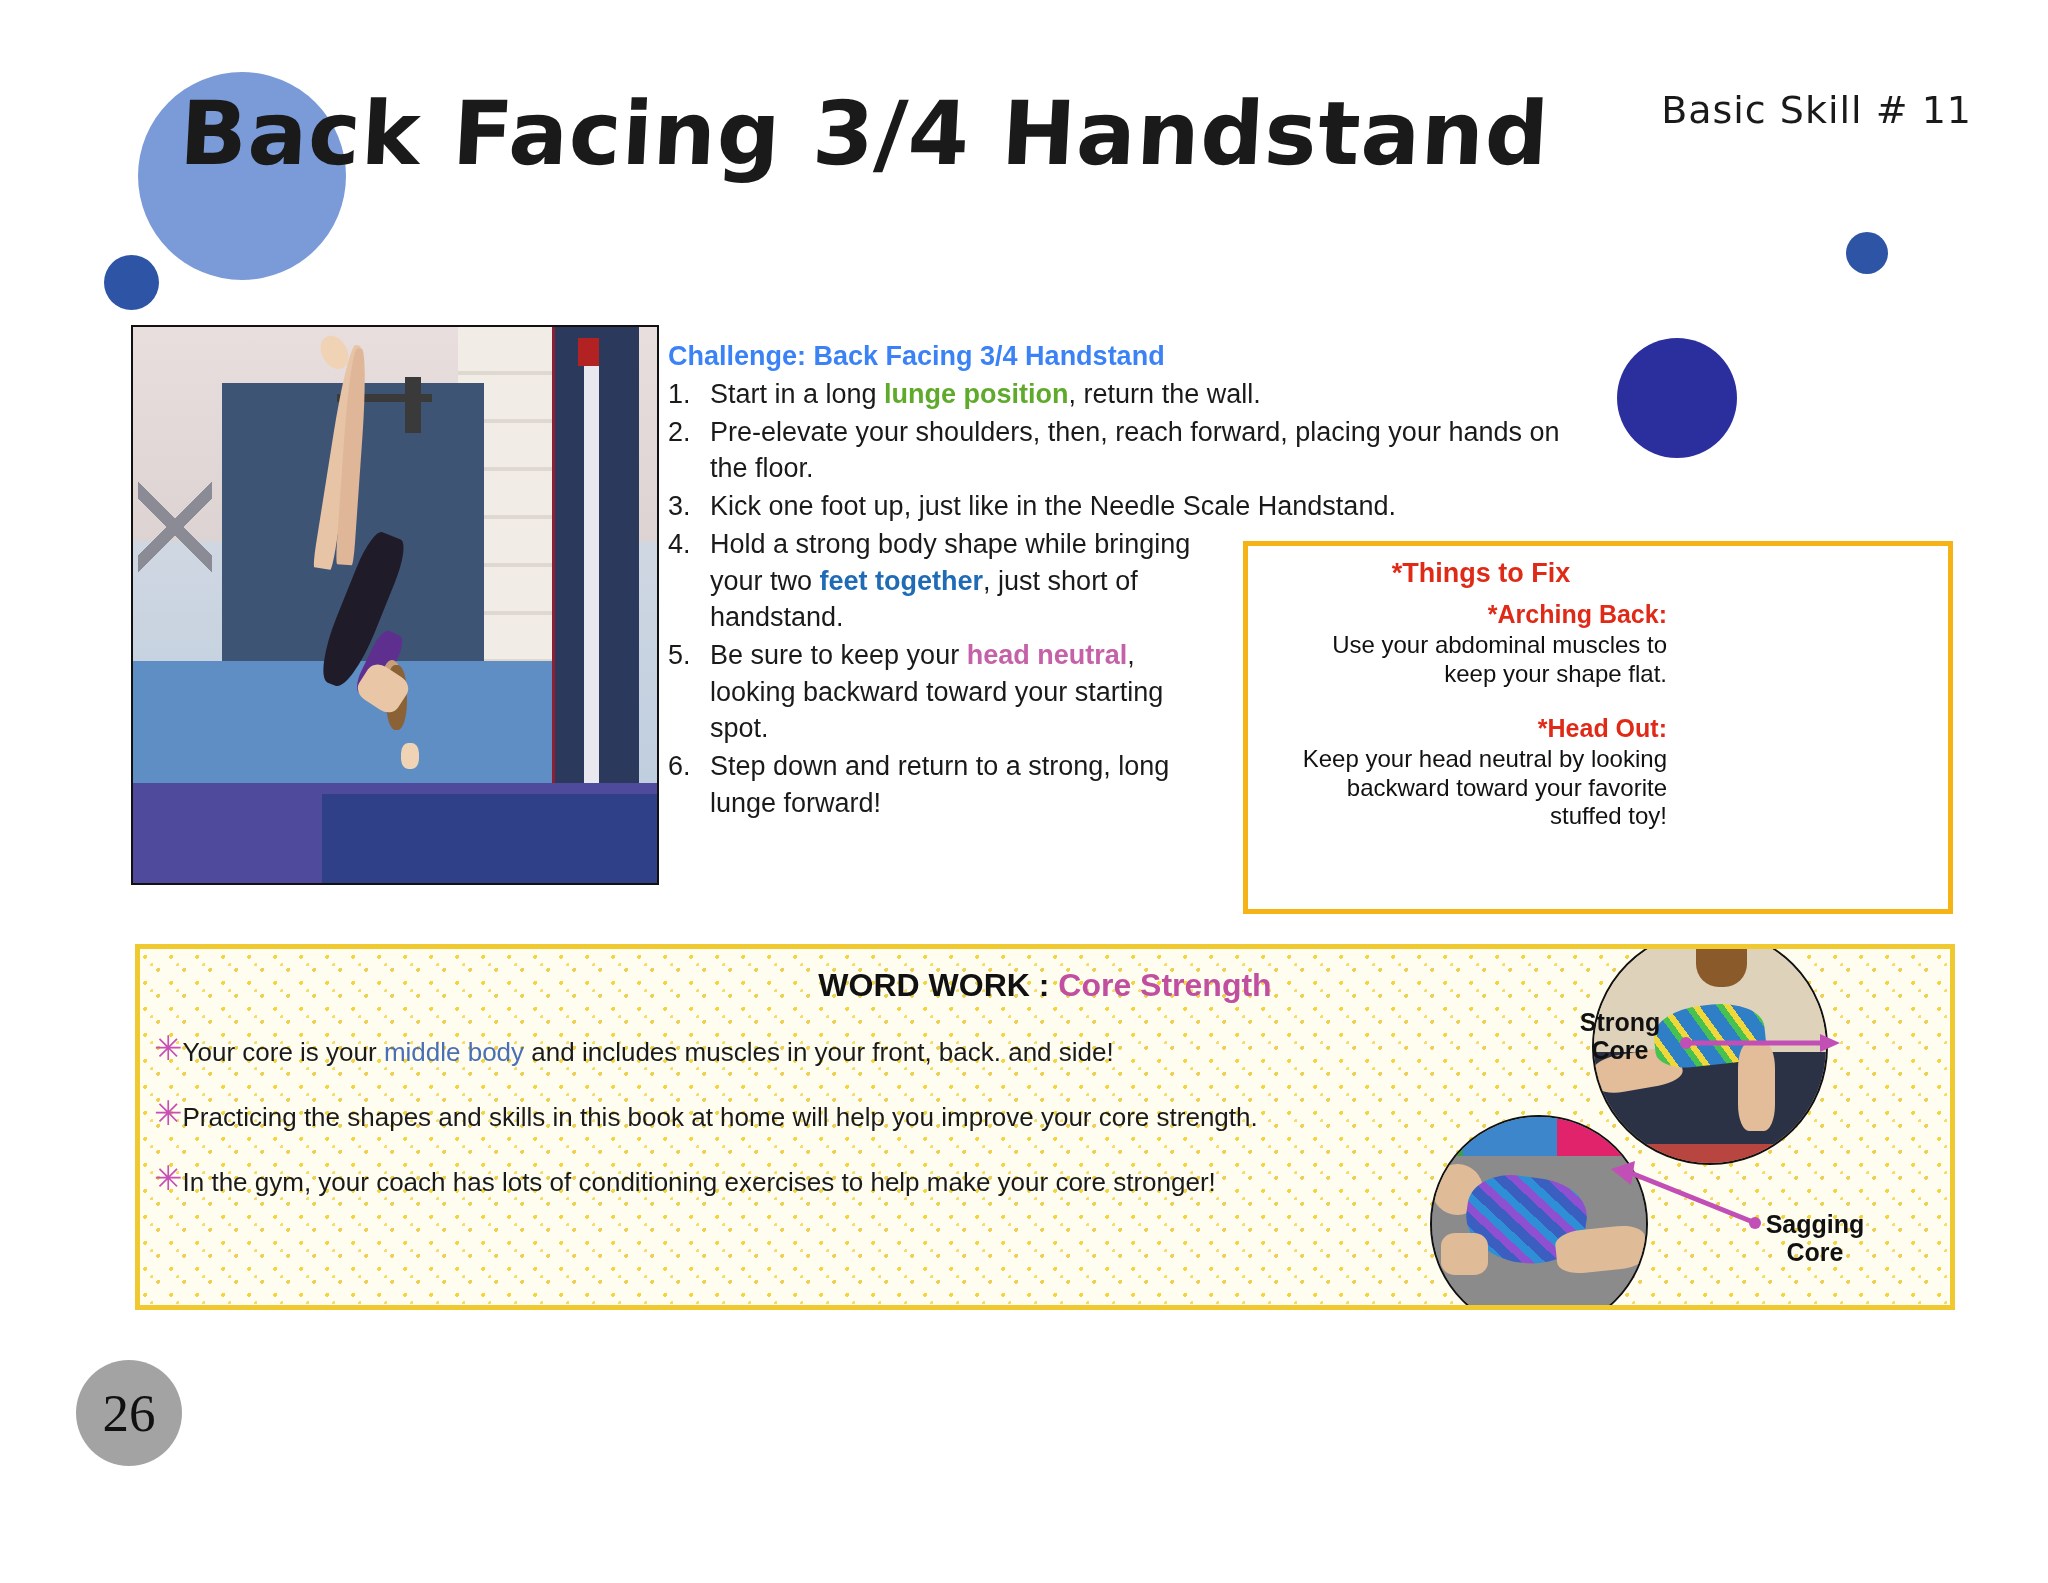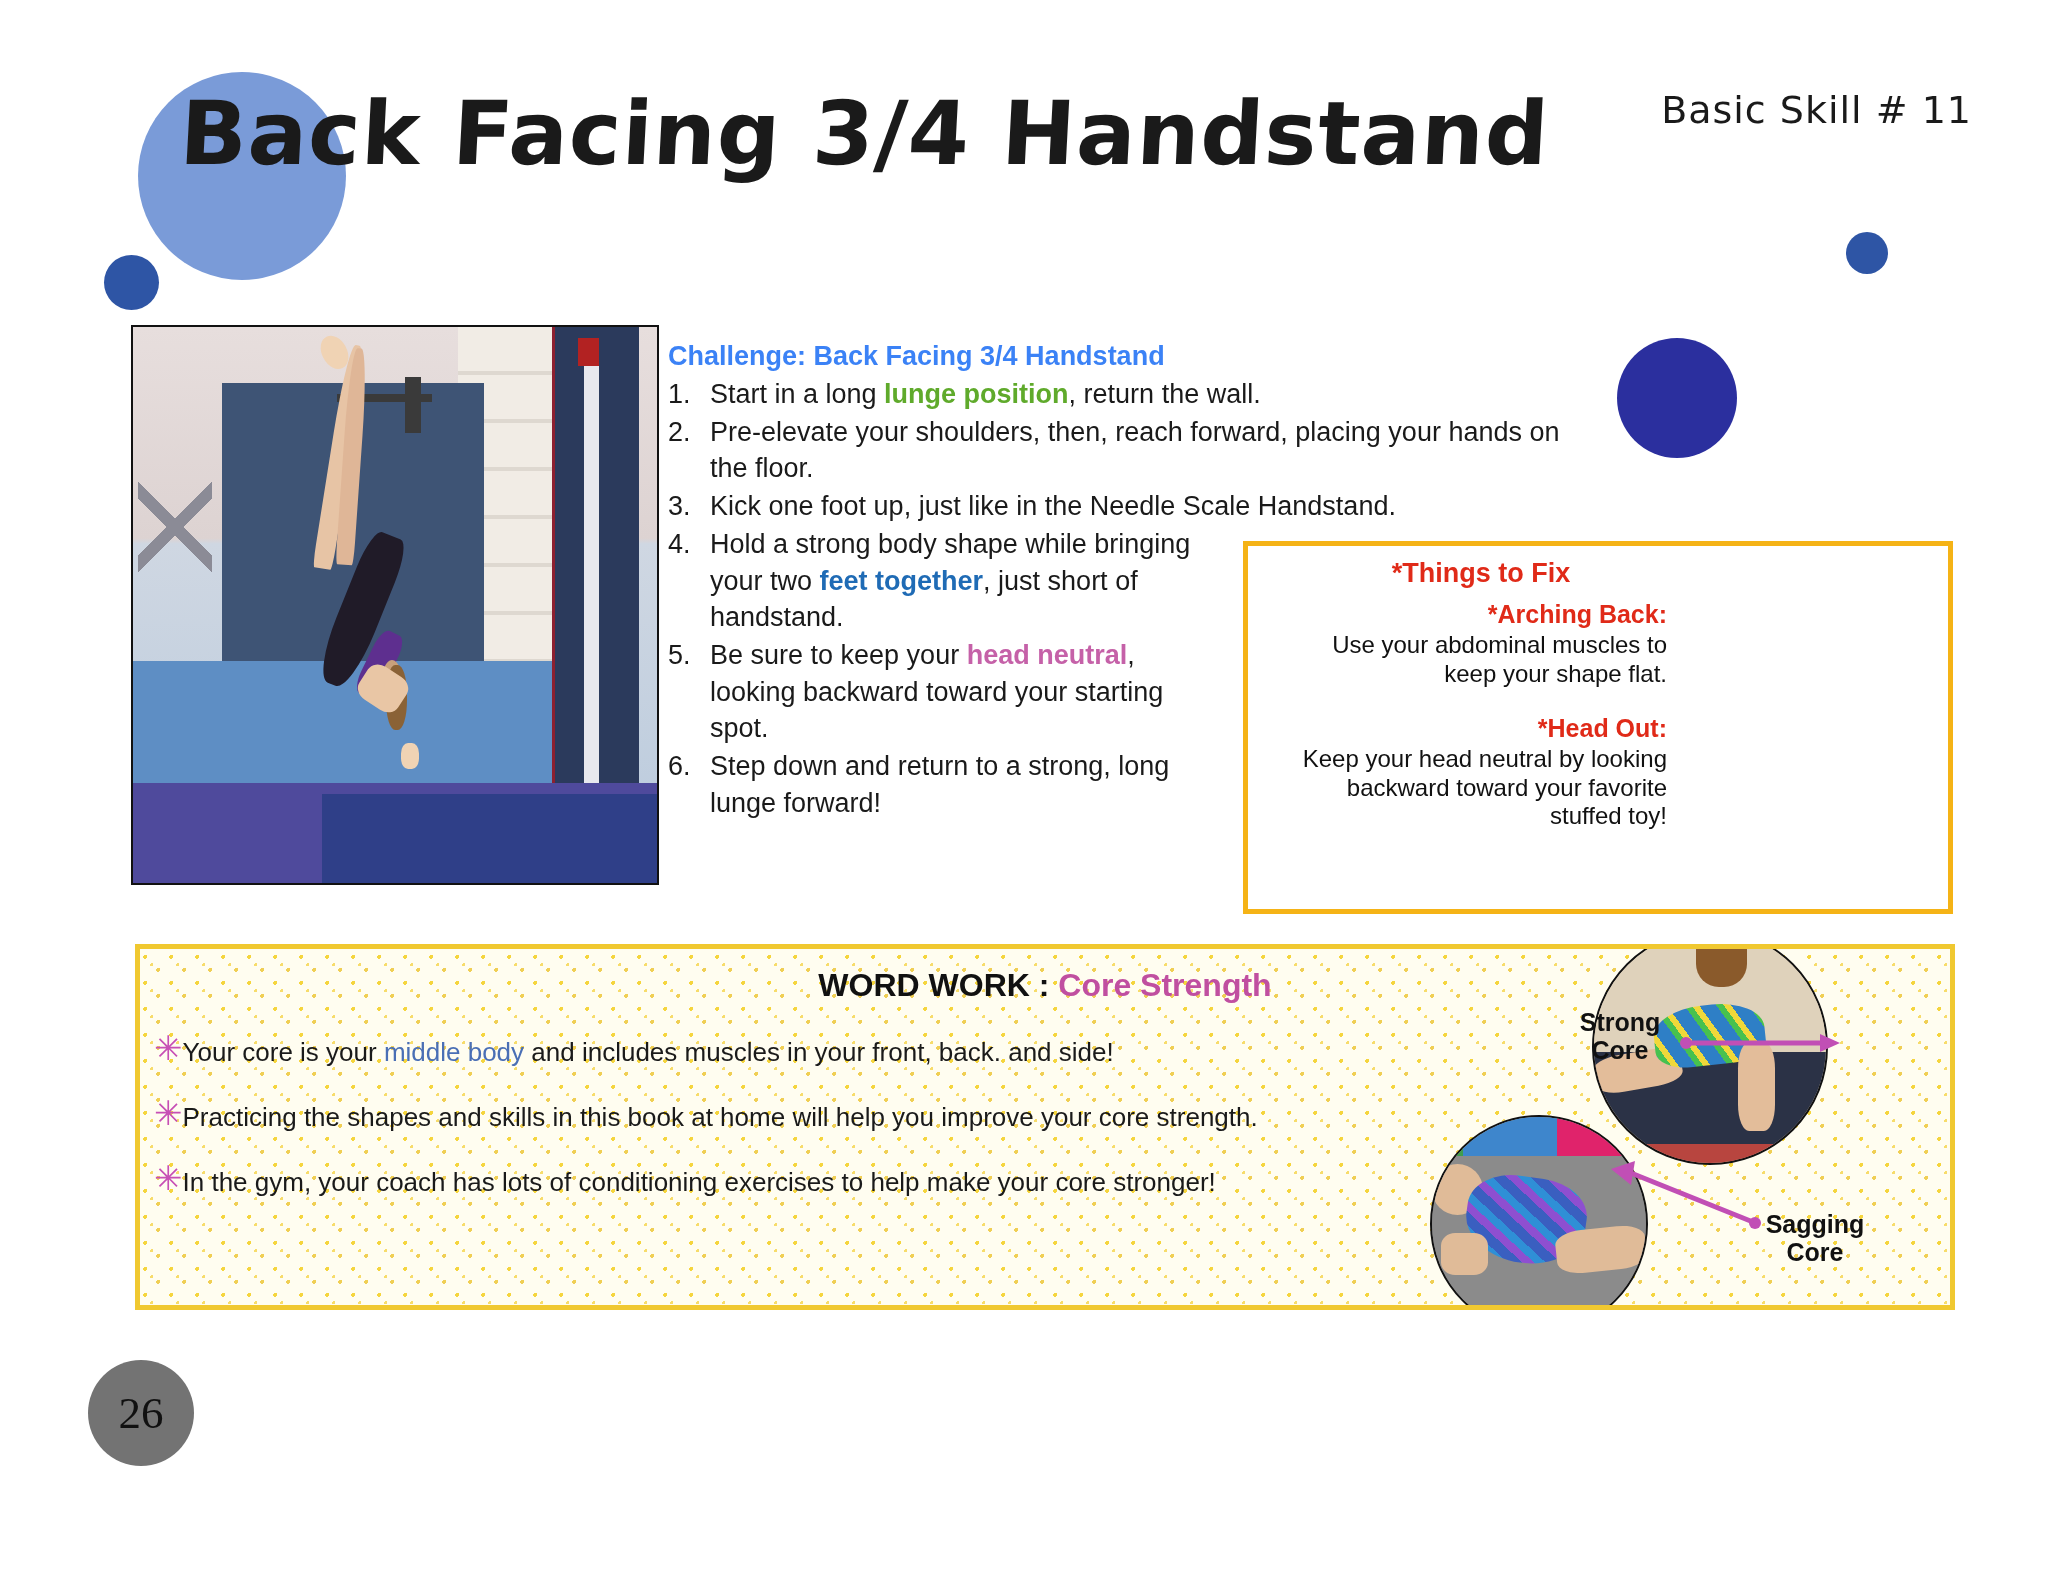--- a/index.html
+++ b/index.html
@@ -169,25 +169,25 @@
 
   .callout-label{position:absolute;font-size:25px;font-weight:700;color:#111;text-align:center;line-height:1.1;}
   #strong-core-label{left:1420px;top:60px;width:120px;}
   #sagging-core-label{left:1610px;top:262px;width:130px;}
   .arrow-svg{position:absolute;overflow:visible;}
   #strong-core-arrow{left:1540px;top:82px;width:160px;height:24px;}
   #sagging-core-arrow{left:1465px;top:210px;width:160px;height:80px;}
 
   
   #page-number{
-    position:absolute;left:88px;top:1360px;width:106px;height:106px;
-    border-radius:50%;background:#737373;
+    position:absolute;left:76px;top:1360px;width:106px;height:106px;
+    border-radius:50%;background:#a3a3a3;
     display:flex;align-items:center;justify-content:center;
     font-family:"Liberation Serif", serif;
-    font-size:45px;color:#111;
+    font-size:53px;color:#111;
   }
 </style>
 </head>
 <body>
 
 <div class="page">
 
   <div class="deco" id="deco-big-light"></div>
   <div class="deco" id="deco-small-dark-left"></div>
   <div class="deco" id="deco-small-dark-right"></div>

